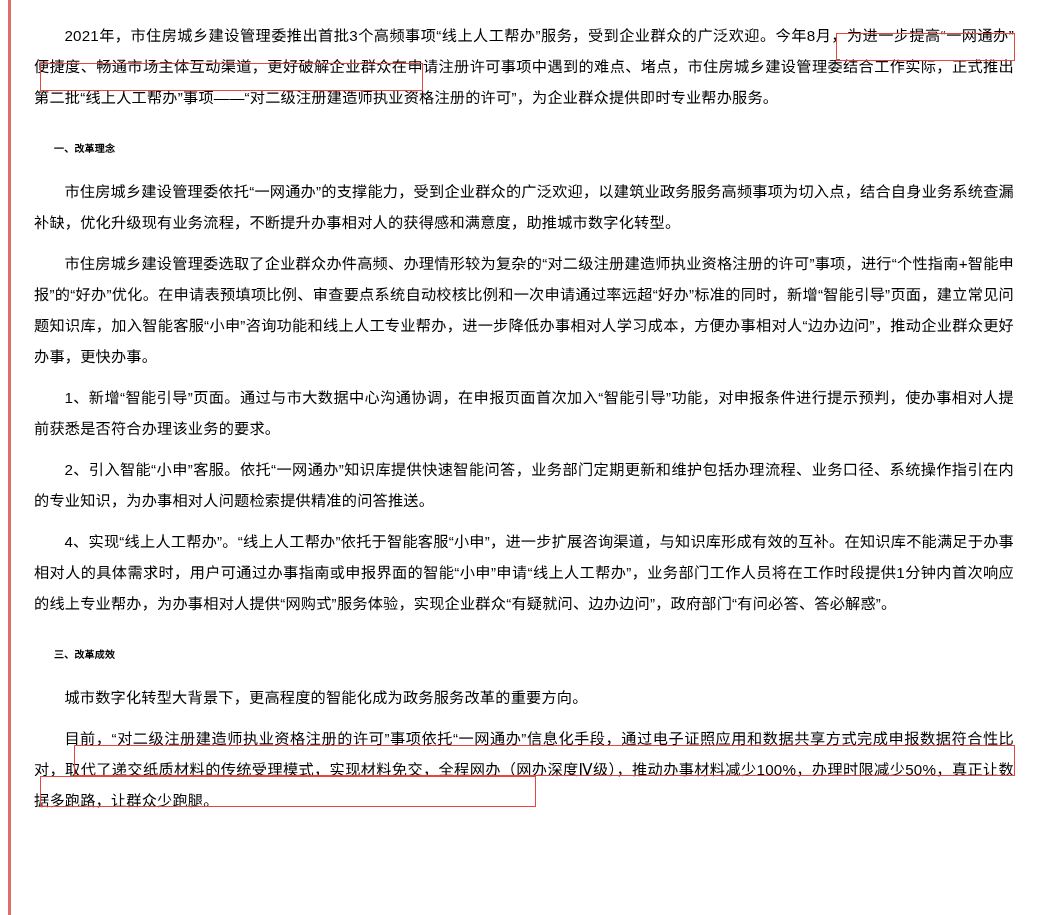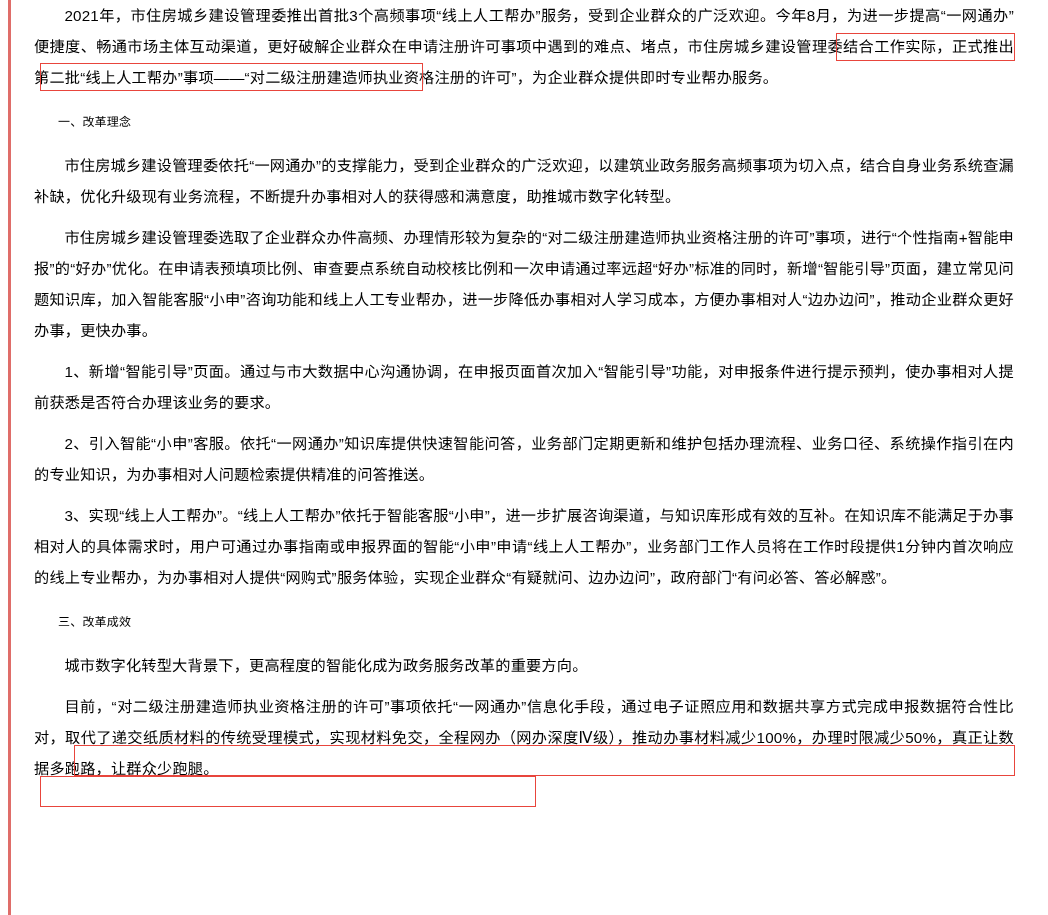--- a/index.html
+++ b/index.html
@@ -12,21 +12,21 @@
     height: 915px;
     font-family: "Liberation Sans", "DejaVu Sans", sans-serif;
     color: #000000;
     overflow: hidden;
   }
   .page {
     position: relative;
     width: 1048px;
     height: 915px;
     box-sizing: border-box;
-    padding: 0 34px 0 34px;
+    padding: 20px 34px 0 34px;
   }
   .left-rule {
     position: absolute;
     left: 8px;
     top: 0;
     width: 3px;
     height: 915px;
     background: #d9534f;
     opacity: 0.85;
   }
@@ -37,23 +37,23 @@
     text-align: justify;
     text-justify: inter-ideograph;
     letter-spacing: 0.2px;
   }
   .para {
     text-indent: 2em;
     margin-bottom: 10px;
   }
   .heading {
     text-indent: 2em;
-    font-weight: normal;
-    font-size: 12px;
-    margin-top: 14px;
+    font-weight: bold;
+    font-size: 10px;
+    margin-top: 20px;
     margin-bottom: 12px;
   }
   
   .hlbox {
     position: absolute;
     border: 1.6px solid #e8453c;
     pointer-events: none;
     box-sizing: border-box;
   }
 </style>
@@ -70,21 +70,21 @@
 
   <p class="para">市住房城乡建设管理委依托“一网通办”的支撑能力，受到企业群众的广泛欢迎，以建筑业政务服务高频事项为切入点，结合自身业务系统查漏补缺，优化升级现有业务流程，不断提升办事相对人的获得感和满意度，助推城市数字化转型。</p>
 
 
   <p class="para">市住房城乡建设管理委选取了企业群众办件高频、办理情形较为复杂的“对二级注册建造师执业资格注册的许可”事项，进行“个性指南+智能申报”的“好办”优化。在申请表预填项比例、审查要点系统自动校核比例和一次申请通过率远超“好办”标准的同时，新增“智能引导”页面，建立常见问题知识库，加入智能客服“小申”咨询功能和线上人工专业帮办，进一步降低办事相对人学习成本，方便办事相对人“边办边问”，推动企业群众更好办事，更快办事。</p>
 
   <p class="para">1、新增“智能引导”页面。通过与市大数据中心沟通协调，在申报页面首次加入“智能引导”功能，对申报条件进行提示预判，使办事相对人提前获悉是否符合办理该业务的要求。</p>
 
   <p class="para">2、引入智能“小申”客服。依托“一网通办”知识库提供快速智能问答，业务部门定期更新和维护包括办理流程、业务口径、系统操作指引在内的专业知识，为办事相对人问题检索提供精准的问答推送。</p>
 
-  <p class="para">3、实现“线上人工帮办”。“线上人工帮办”依托于智能客服“小申”，进一步扩展咨询渠道，与知识库形成有效的互补。在知识库不能满足于办事相对人的具体需求时，用户可通过办事指南或申报界面的智能“小申”申请“线上人工帮办”，业务部门工作人员将在工作时段提供1分钟内首次响应的线上专业帮办，为办事相对人提供“网购式”服务体验，实现企业群众“有疑就问、边办边问”，政府部门“有问必答、答必解惑”。</p>
+  <p class="para">4、实现“线上人工帮办”。“线上人工帮办”依托于智能客服“小申”，进一步扩展咨询渠道，与知识库形成有效的互补。在知识库不能满足于办事相对人的具体需求时，用户可通过办事指南或申报界面的智能“小申”申请“线上人工帮办”，业务部门工作人员将在工作时段提供1分钟内首次响应的线上专业帮办，为办事相对人提供“网购式”服务体验，实现企业群众“有疑就问、边办边问”，政府部门“有问必答、答必解惑”。</p>
 
   <p class="heading">三、改革成效</p>
 
   <p class="para">城市数字化转型大背景下，更高程度的智能化成为政务服务改革的重要方向。</p>
 
   <p class="para">目前，“对二级注册建造师执业资格注册的许可”事项依托“一网通办”信息化手段，通过电子证照应用和数据共享方式完成申报数据符合性比对，取代了递交纸质材料的传统受理模式，实现材料免交，全程网办（网办深度Ⅳ级），推动办事材料减少100%，办理时限减少50%，真正让数据多跑路，让群众少跑腿。</p>
 
 
   <div class="hlbox" id="box-1a" style="left: 836px; top: 33px; width: 179px; height: 28px; border-color: rgb(232, 69, 60);"></div>
   <div class="hlbox" id="box-1b" style="left: 40px; top: 63px; width: 383px; height: 28px; border-color: rgb(232, 69, 60);"></div>

